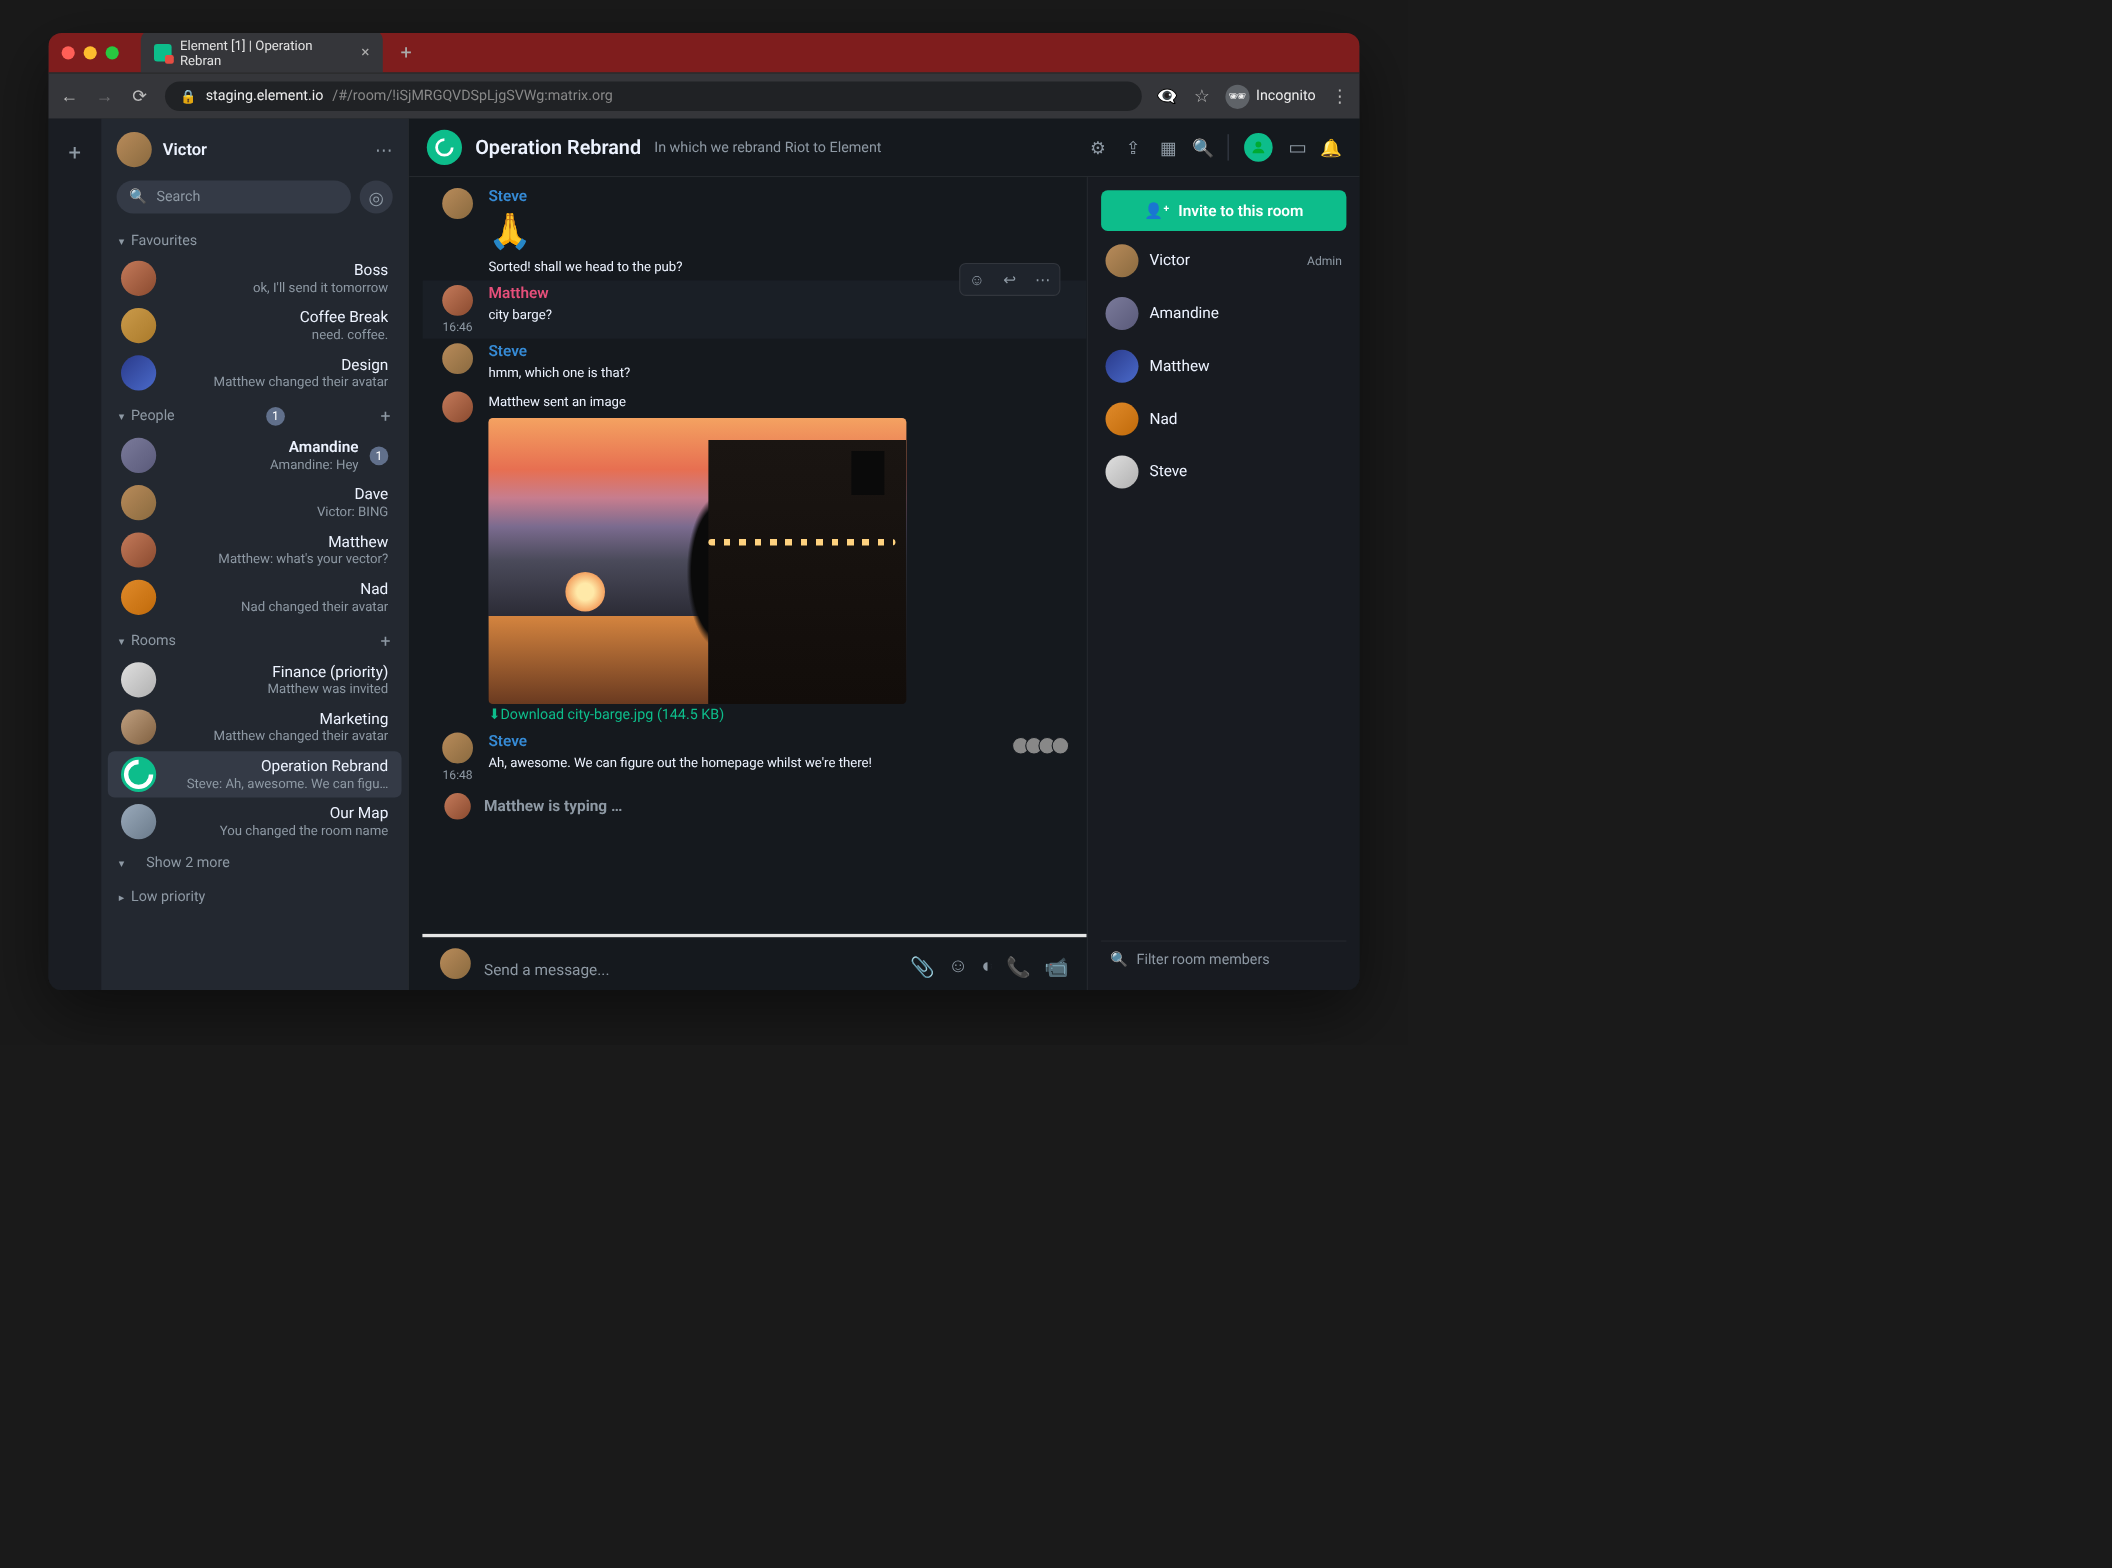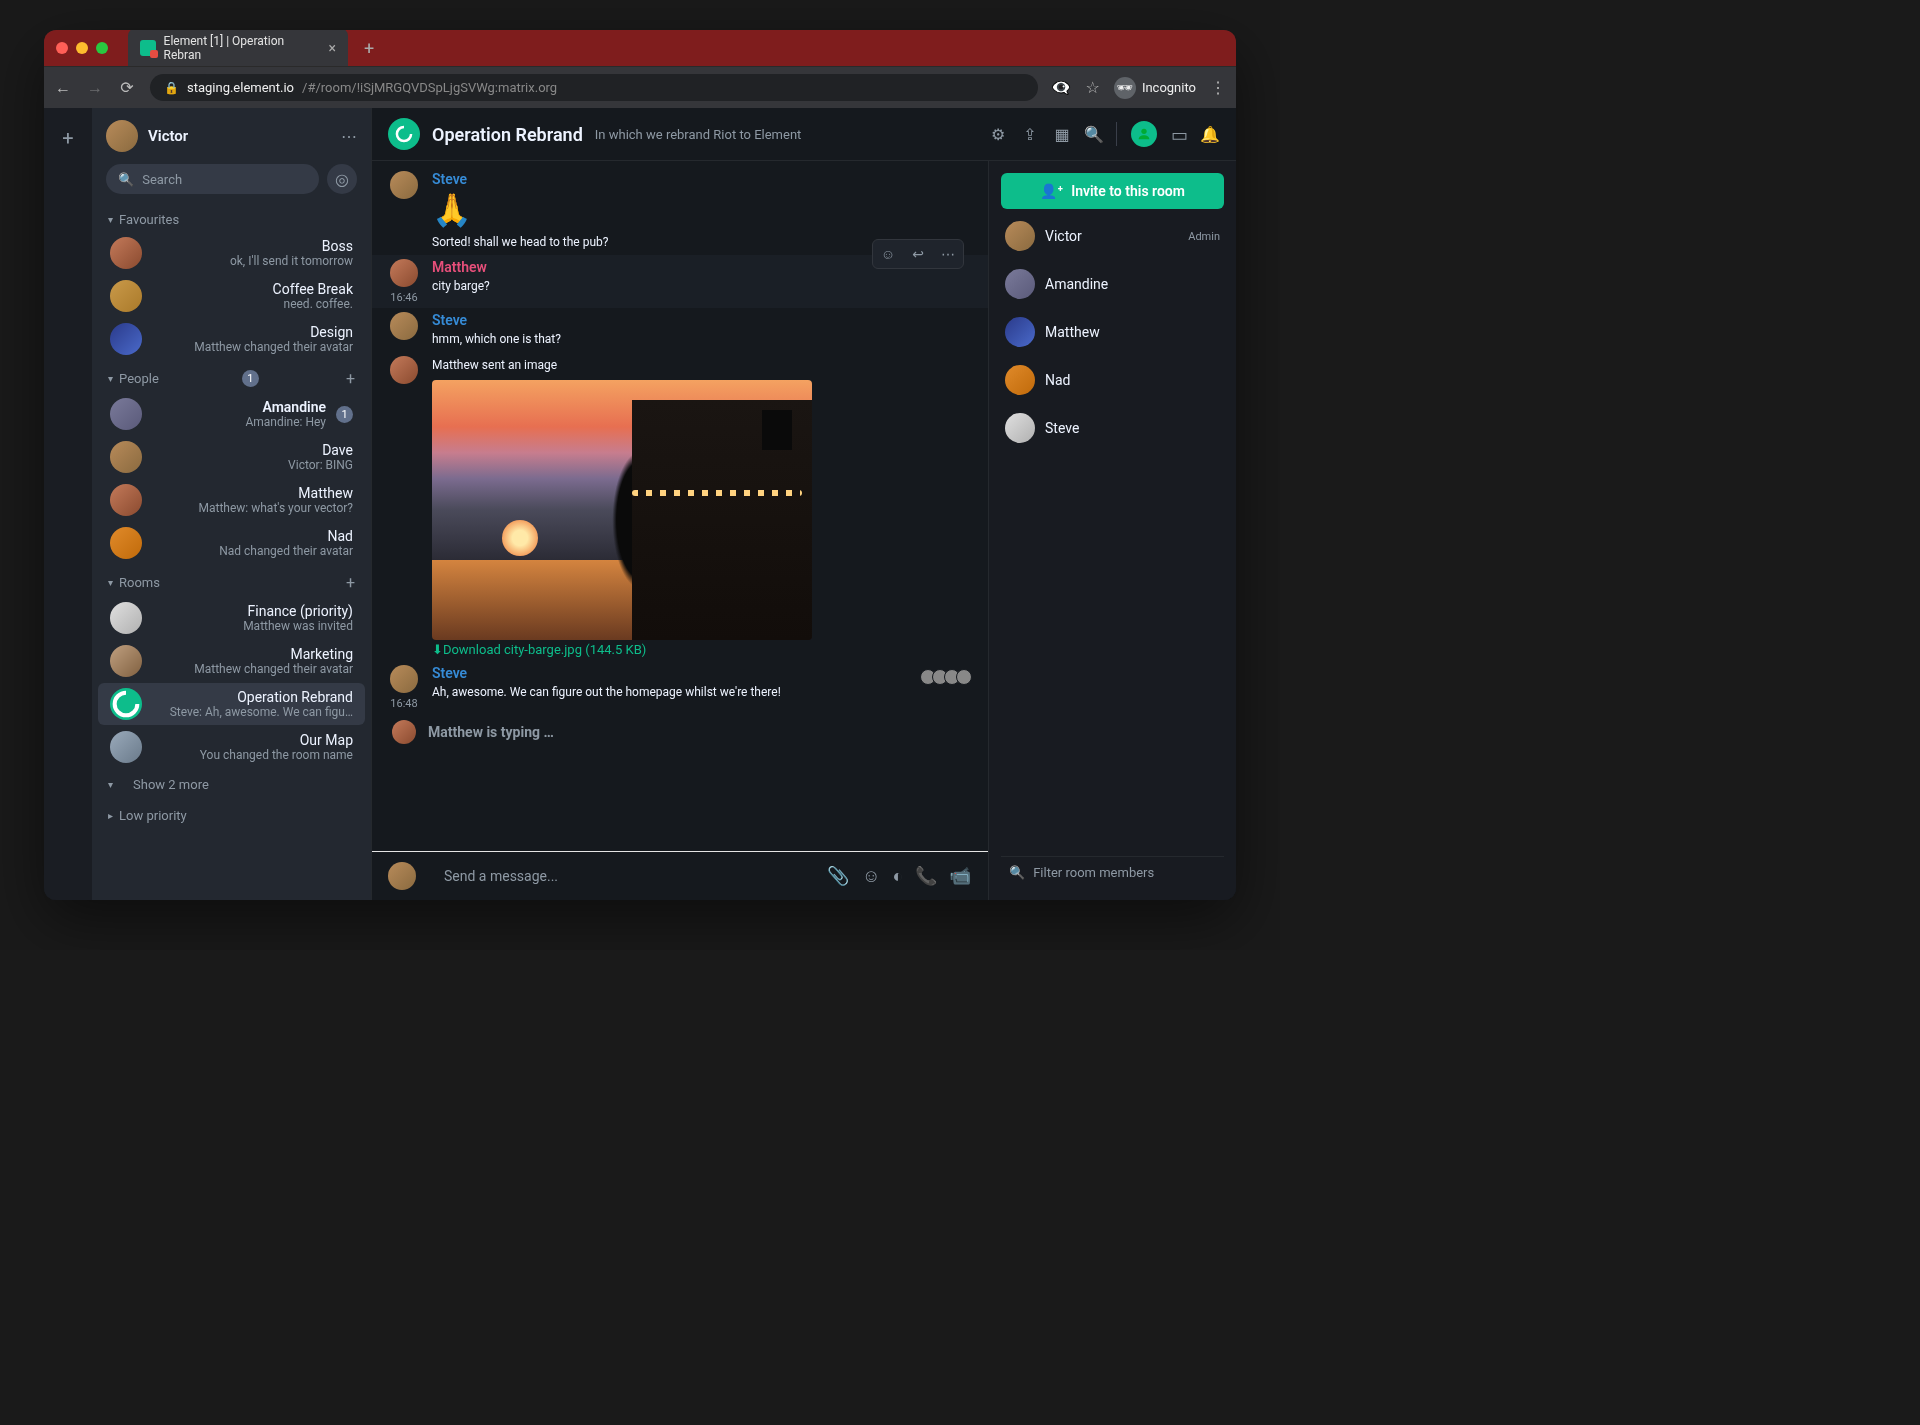--- a/index.html
+++ b/index.html
@@ -90,21 +90,21 @@
   .water { position:absolute; left:0; bottom:0; width:200px; height:80px; background:linear-gradient(to bottom,#d4843f,#6a3a20); }
   .tree { position:absolute; left:180px; top:70px; width:60px; height:140px; background:radial-gradient(ellipse at center,#0a0a0a 60%, transparent 70%); }
 
   .msg-actions { position:absolute; top:-20px; right:8px; background:#1f242c; border:1px solid #32363d; border-radius:6px; display:flex; }
   .msg-actions .ma { width:30px; height:28px; display:flex; align-items:center; justify-content:center; color:#8e99a4; cursor:pointer; font-size:14px; }
   .read-receipts { display:flex; position:absolute; right:0; top:4px; }
   .read-receipts .rr { width:16px; height:16px; border-radius:50%; background:#888 center/cover; margin-left:-4px; border:1px solid #15191e; }
   .typing { display:flex; gap:12px; padding:6px 16px; align-items:center; }
   .typing-text { color:#8e99a4; font-size:14px; font-weight:700; }
 
-  .composer { padding:10px 16px; display:flex; align-items:center; gap:28px; border-top:1px solid #e5e5e5; }
+  .composer { padding:10px 16px; display:flex; align-items:flex-end; gap:12px; border-top:3px solid #e5e5e5; }
   .comp-input { flex:1; color:#8e99a4; font-size:14px; }
   .comp-icons { display:flex; gap:12px; color:#8e99a4; }
   .comp-icons span { cursor:pointer; font-size:18px; }
 
   .rightpanel { width:248px; background:#181b21; border-left:1px solid #25292e; display:flex; flex-direction:column; padding:12px; gap:6px; }
   .invite-btn { background:#0dbd8b; color:#fff; border:none; border-radius:6px; padding:10px; font-size:14px; font-weight:600; display:flex; align-items:center; justify-content:center; gap:8px; cursor:pointer; }
   .member { display:flex; align-items:center; gap:10px; padding:6px 4px; cursor:pointer; border-radius:4px; }
   .member-name { flex:1; font-size:14px; color:#edf3ff; }
   .member-role { font-size:11px; color:#8e99a4; }
   .filter-box { margin-top:auto; display:flex; align-items:center; gap:8px; padding:8px; color:#8e99a4; font-size:13px; border-top:1px solid #25292e; }
@@ -308,21 +308,21 @@
               <svg width="16" height="16" viewBox="0 0 24 24" fill="#0a3">
                 <circle cx="12" cy="8" r="4"></circle>
                 <path d="M4 20c0-4 4-6 8-6s8 2 8 6"></path>
               </svg>
             </div>
           <span class="infobtn" style="font-size:18px;">▭</span>
           <span class="bellbtn">🔔</span>
         </div>
       </div>
 
-      <div style="flex:1;display:flex;min-height:0;">
+      <div style="flex:1;display:flex;min-height:0;margin-left:12px;">
         <div style="flex:1;display:flex;flex-direction:column;min-width:0;">
           <div class="messages">
 
             <div class="msg">
               <div class="msg-left">
                   <div class="avatar av-a" style="width:28px;height:28px;"></div>
                 </div>
               <div class="msg-body">
                 <div class="msg-sender sender-steve">Steve</div>
                 <div class="msg-emoji">🙏</div>

